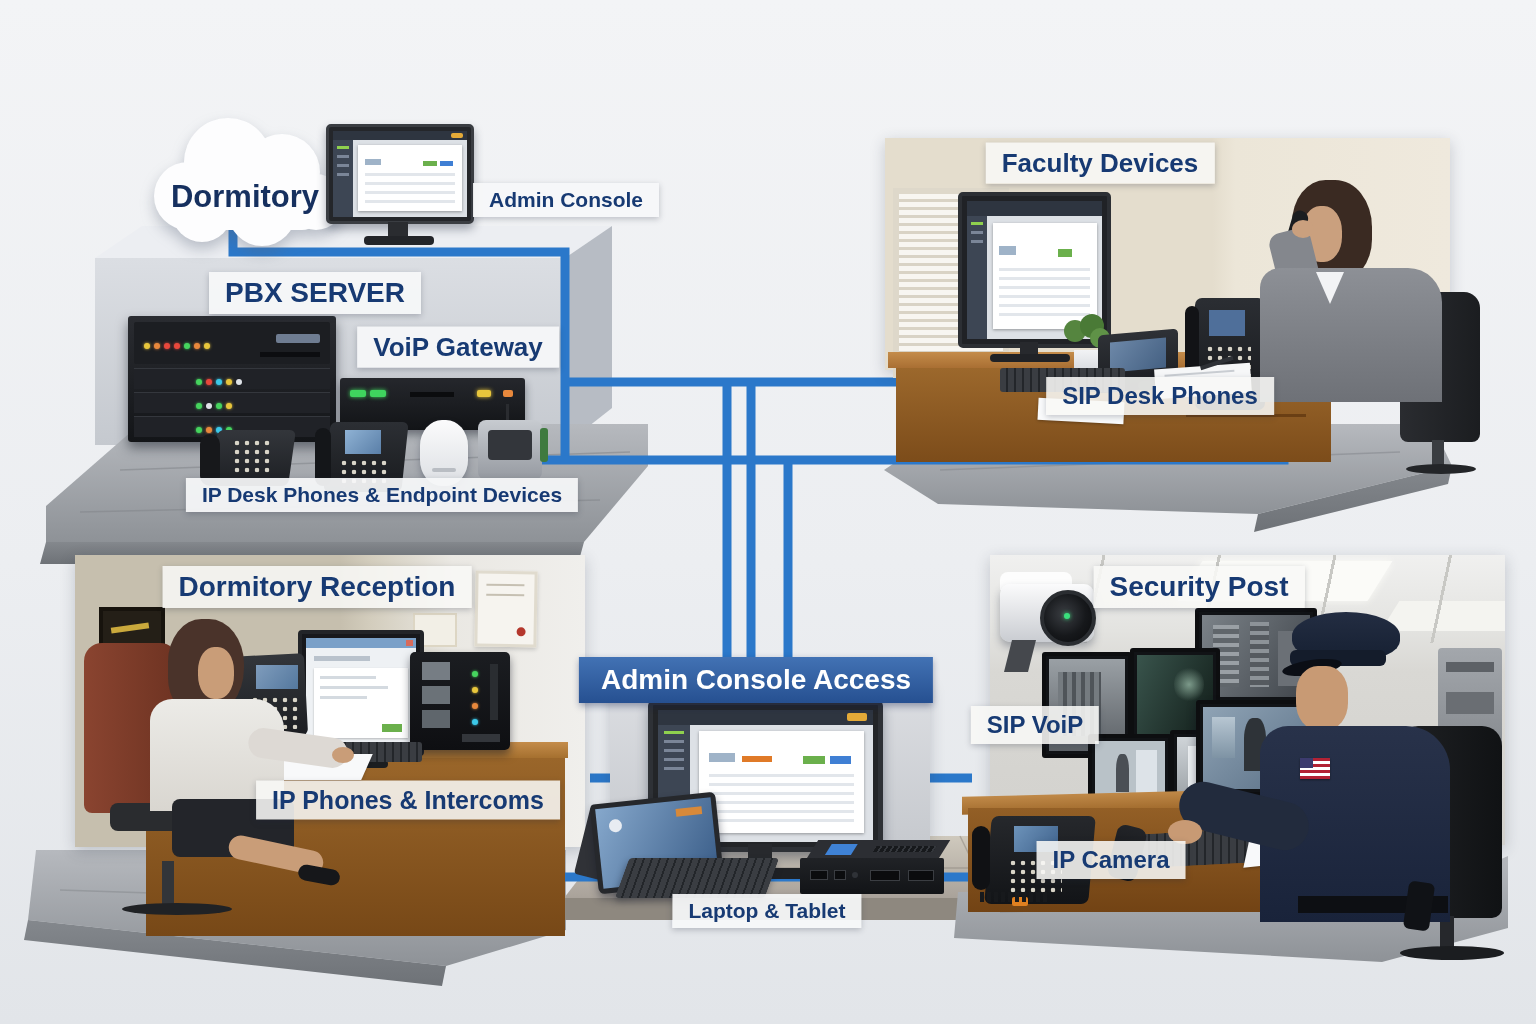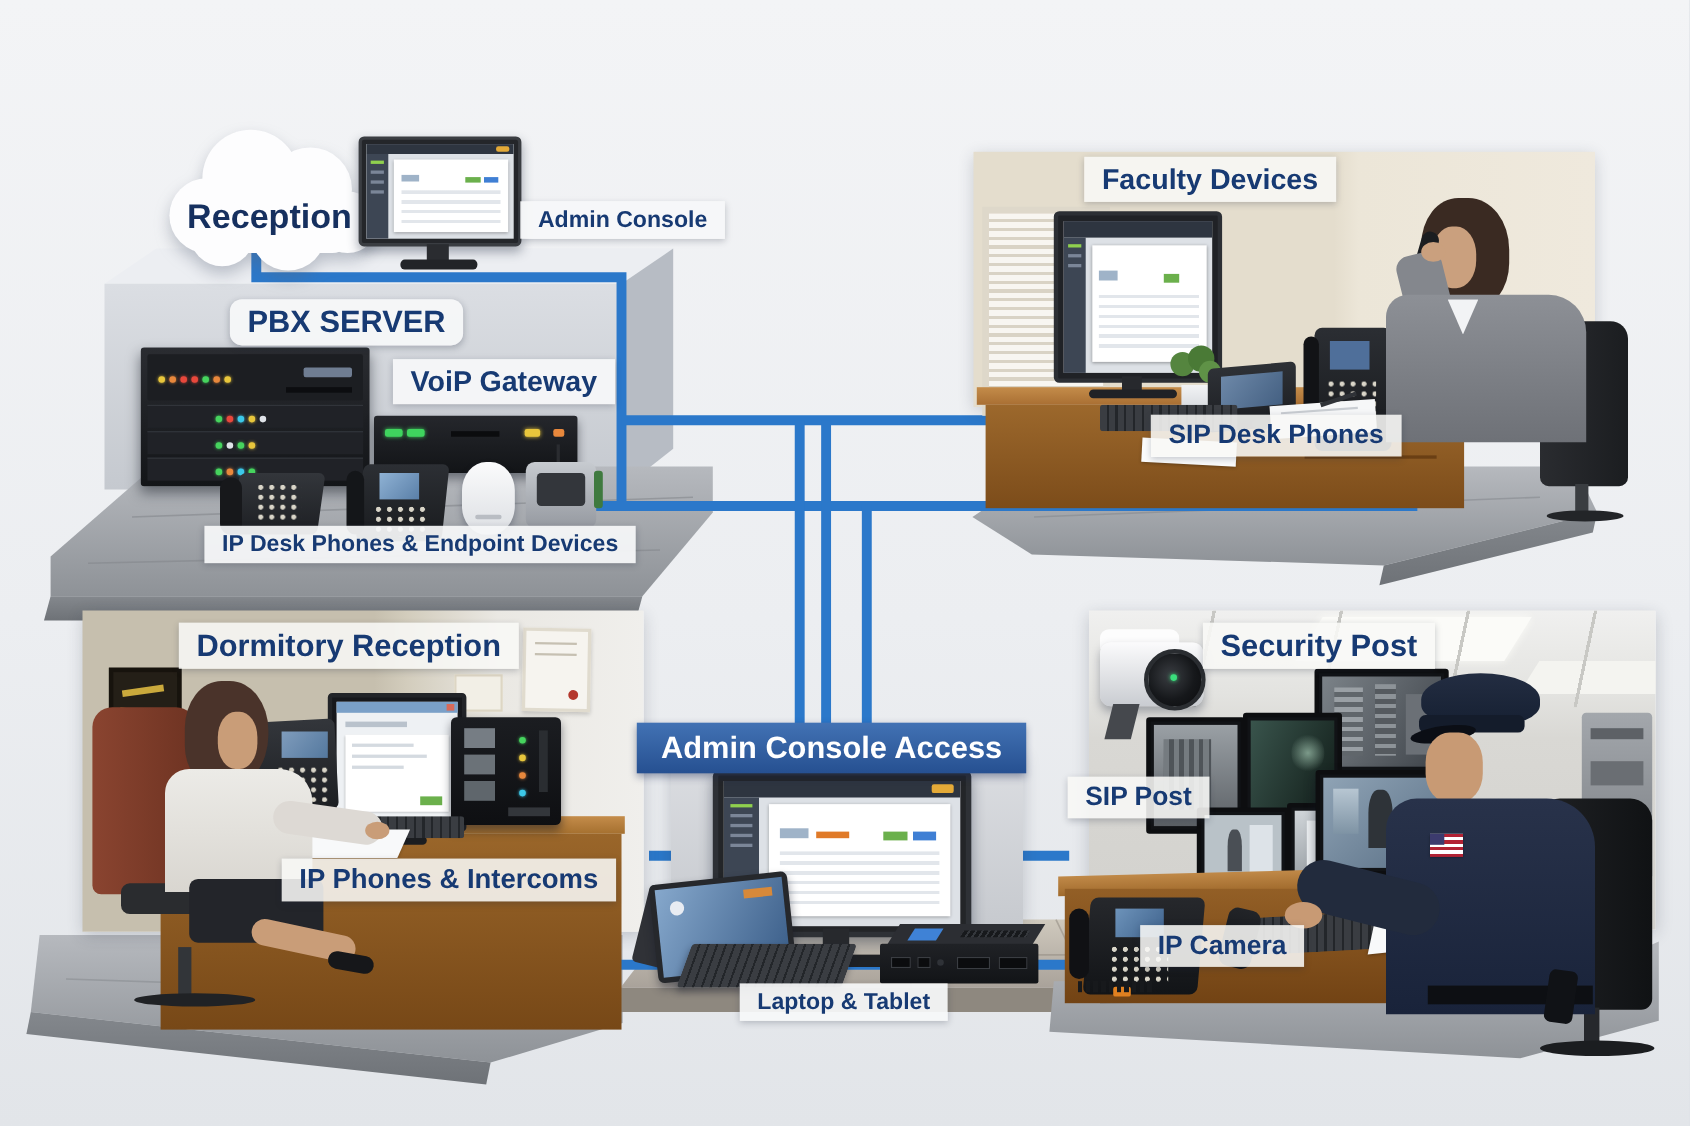--- a/index.html
+++ b/index.html
@@ -146,21 +146,21 @@
       <g fill="#fdfdfe">
         <circle cx="48" cy="86" r="34"></circle>
           <circle cx="88" cy="52" r="44"></circle>
         <circle cx="142" cy="62" r="38"></circle>
           <circle cx="176" cy="92" r="28"></circle>
         <circle cx="62" cy="102" r="30"></circle>
           <circle cx="122" cy="102" r="34"></circle>
         <rect x="30" y="84" width="150" height="36" rx="18"></rect>
       </g>
     </svg>
-    <span class="cloud-label">Reception</span>
+    <span class="cloud-label">Dormitory</span>
   </div>
 
   <div class="dev" style="left:326px;top:124px;width:146px;height:120px;z-index:6;">
     <div style="position:absolute;left:0;top:0;width:142px;height:94px;background:#24262a;border-radius:5px;
                 border:3px solid #3a3d42;box-shadow:0 5px 10px rgba(40,50,70,.4);">
       <div class="mui" style="left:4px;top:4px;right:4px;bottom:4px;">
         <div class="mu-bar"></div>
           <div class="mu-dot"></div>
           <div class="mu-side">
             <i></i>
@@ -535,30 +535,30 @@
     <div style="position:absolute;left:-82px;top:186px;width:132px;height:48px;background:#222b3d;border-radius:24px;transform:rotate(14deg);"></div>
     <div style="position:absolute;left:-92px;top:214px;width:34px;height:24px;background:#c89a74;border-radius:50%;"></div>
     <div style="position:absolute;left:40px;top:152px;width:30px;height:21px;background:repeating-linear-gradient(180deg,#b22234 0 3px,#fff 3px 6px);box-shadow:0 1px 2px rgba(0,0,0,.4);">
       <span style="position:absolute;left:0;top:0;width:13px;height:10px;background:#3c3b6e;display:block;"></span>
     </div>
     <div style="position:absolute;left:38px;top:290px;width:150px;height:17px;background:#0d0f13;"></div>
     <div style="position:absolute;left:146px;top:276px;width:26px;height:48px;background:#101216;border-radius:6px;transform:rotate(8deg);"></div>
   </div>
 
   <div class="chip" style="left:566px;top:200px;font-size:21px;"><span>Admin Console</span></div>
-  <div class="chip" style="left:315px;top:293px;font-size:28px;border-radius:11px;"><span>PBX SERVER</span></div>
+  <div class="chip" style="left:315px;top:293px;font-size:28px;"><span>PBX SERVER</span></div>
   <div class="chip" style="left:382px;top:495px;font-size:21px;"><span>IP Desk Phones &amp; Endpoint Devices</span></div>
   <div class="chip" style="left:458px;top:347px;font-size:26px;"><span>VoiP Gateway</span></div>
 
   <div class="chip on-photo" style="left:1100px;top:163px;font-size:26px;"><span>Faculty Devices</span></div>
   <div class="chip on-photo" style="left:1160px;top:396px;font-size:24px;"><span>SIP Desk Phones</span></div>
 
   <div class="chip on-photo" style="left:317px;top:587px;font-size:28px;"><span>Dormitory Reception</span></div>
   <div class="chip on-photo" style="left:408px;top:800px;font-size:25px;text-align:center;"><span>IP Phones &amp; Intercoms</span></div>
 
   <div class="chip blue" style="left:756px;top:680px;font-size:28px;"><span>Admin Console Access</span></div>
   <div class="chip" style="left:767px;top:911px;font-size:21px;"><span>Laptop &amp; Tablet</span></div>
 
   <div class="chip on-photo" style="left:1199px;top:587px;font-size:28px;"><span>Security Post</span></div>
-  <div class="chip on-photo" style="left:1035px;top:725px;font-size:24px;"><span>SIP Post</span></div>
+  <div class="chip on-photo" style="left:1035px;top:725px;font-size:24px;"><span>SIP VoiP</span></div>
   <div class="chip on-photo" style="left:1111px;top:860px;font-size:24px;"><span>IP Camera</span></div>
 
 </div>
 
 </body></html>

